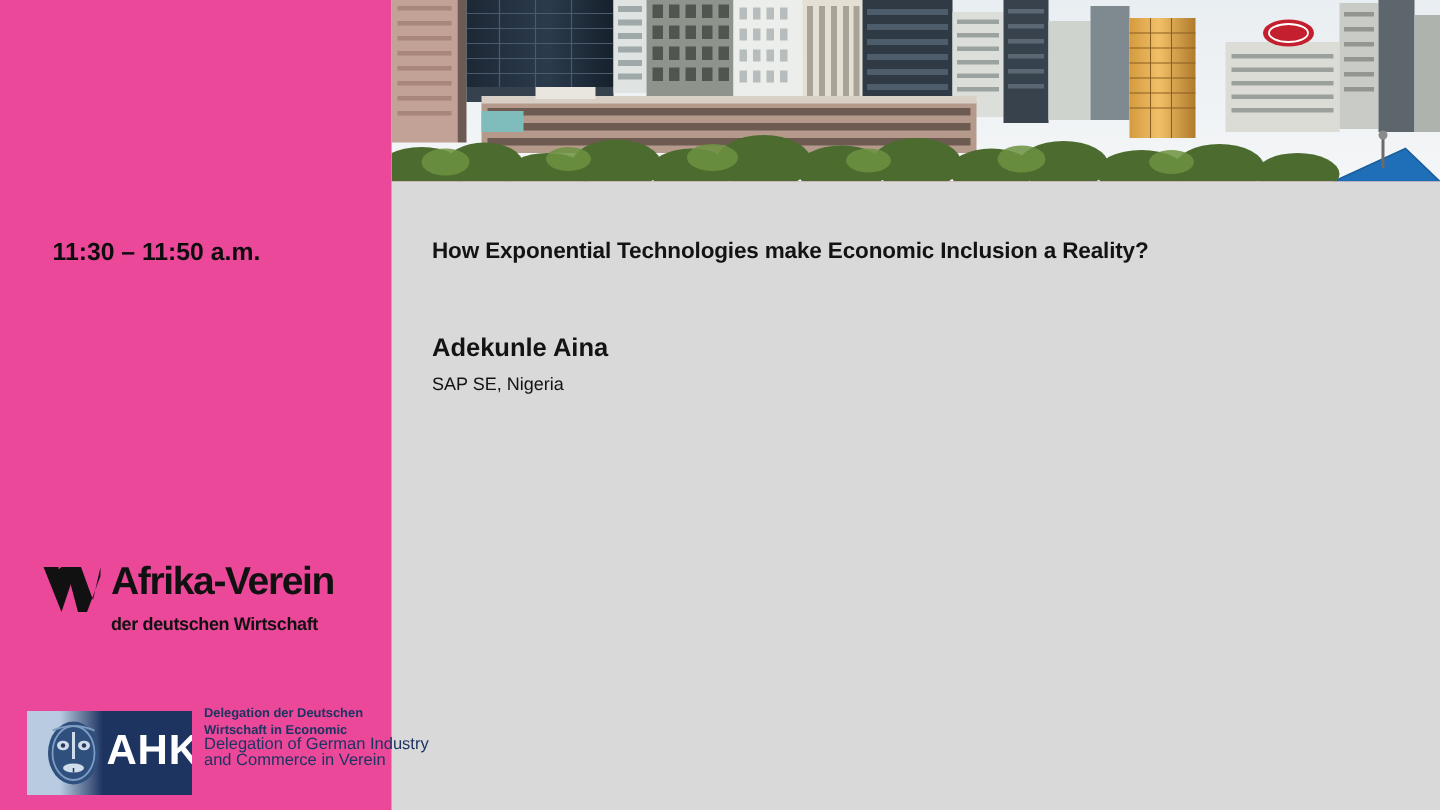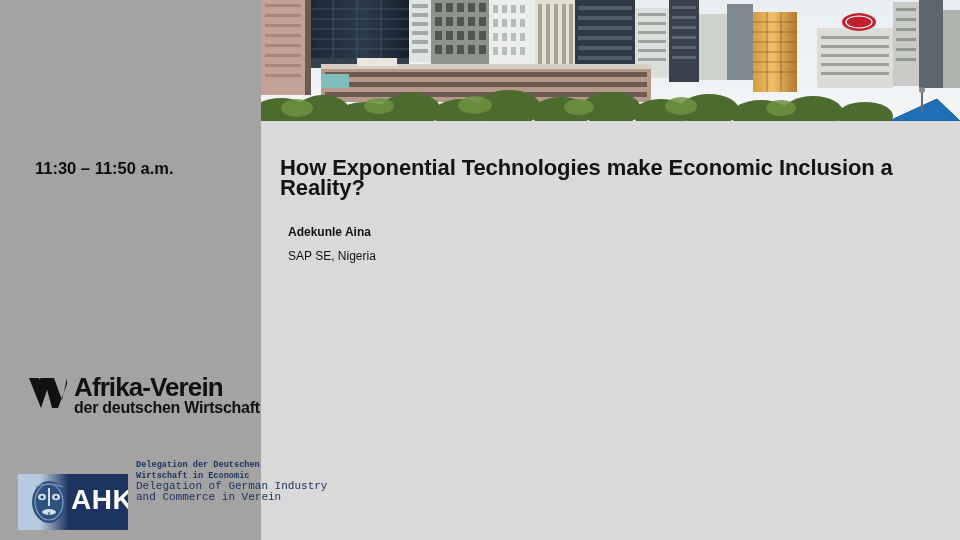--- a/index.html
+++ b/index.html
@@ -3,35 +3,35 @@
 <meta charset="utf-8">
 <style>
   html,body{margin:0;padding:0;}
   body{
     width:960px;height:540px;
     background:#ffffff;
     font-family:"Liberation Sans", sans-serif;
     overflow:hidden;
     position:relative;
   }
-  .slide{position:absolute;inset:0;width:960px;height:540px;background:#a3a3a3;}
+  .slide{position:absolute;inset:0;width:960px;height:540px;background:#ec4899;}
 
   
   .content-panel{
     position:absolute;left:261px;top:121px;width:699px;height:419px;
     background:#d9d9d9;
   }
   .session-title{
-    position:absolute;left:280px;top:158px;width:660px;
-    font-size:22px;font-weight:bold;color:#131313;
+    position:absolute;left:288px;top:158px;width:660px;
+    font-size:15px;font-weight:bold;color:#131313;
     letter-spacing:-0.1px;line-height:20px;
   }
   .speaker-name{
     position:absolute;left:288px;top:222px;
-    font-size:12px;font-weight:bold;color:#131313;line-height:20px;
+    font-size:17px;font-weight:bold;color:#131313;line-height:20px;
   }
   .speaker-org{
     position:absolute;left:288px;top:246px;
     font-size:12px;font-weight:normal;color:#131313;line-height:20px;
   }
 
   
   .session-time{
     position:absolute;left:35px;top:158px;width:210px;
     font-size:16.5px;font-weight:bold;color:#0d0d0d;line-height:20px;
@@ -52,41 +52,41 @@
     position:absolute;left:0;top:2px;width:40px;height:34px;
   }
   .av-text{
     position:absolute;left:46px;top:0;
   }
   .av-main{
     font-size:26px;font-weight:bold;color:#111;letter-spacing:-0.9px;
     line-height:27px;white-space:nowrap;
   }
   .av-sub{
-    font-size:16px;font-weight:bold;color:#111;letter-spacing:-0.25px;
-    line-height:14px;white-space:nowrap;margin-top:0;
+    font-size:12px;font-weight:bold;color:#111;letter-spacing:-0.25px;
+    line-height:14px;white-space:nowrap;margin-top:8px;
   }
 
   
   .ahk-logo{
     position:absolute;left:18px;top:458px;width:242px;height:56px;
   }
   .ahk-badge{
     position:absolute;left:0;top:16px;width:110px;height:56px;
     background:linear-gradient(90deg,#b9cbe0 0%,#b9cbe0 20%,#1d3461 46%,#1d3461 100%);
     overflow:hidden;
   }
   .ahk-mask{position:absolute;left:9px;top:5px;width:44px;height:46px;}
   .ahk-word{
     position:absolute;left:53px;top:9px;
     font-size:28px;font-weight:bold;color:#ffffff;letter-spacing:0.5px;
     line-height:34px;
   }
   .ahk-text{
-    position:absolute;left:118px;top:2px;width:128px;font-family:Liberation Mono, monospace;
+    position:absolute;left:118px;top:12px;width:128px;
   }
   .ahk-l1,.ahk-l2{font-size:8.6px;font-weight:bold;color:#1d3461;line-height:10.6px;white-space:nowrap;}
   .ahk-l3,.ahk-l4{font-size:11px;font-weight:normal;color:#1d3461;line-height:10.6px;white-space:nowrap;}
 </style>
 </head>
 <body>
 
 <div class="slide">
 
   <div class="photo">

